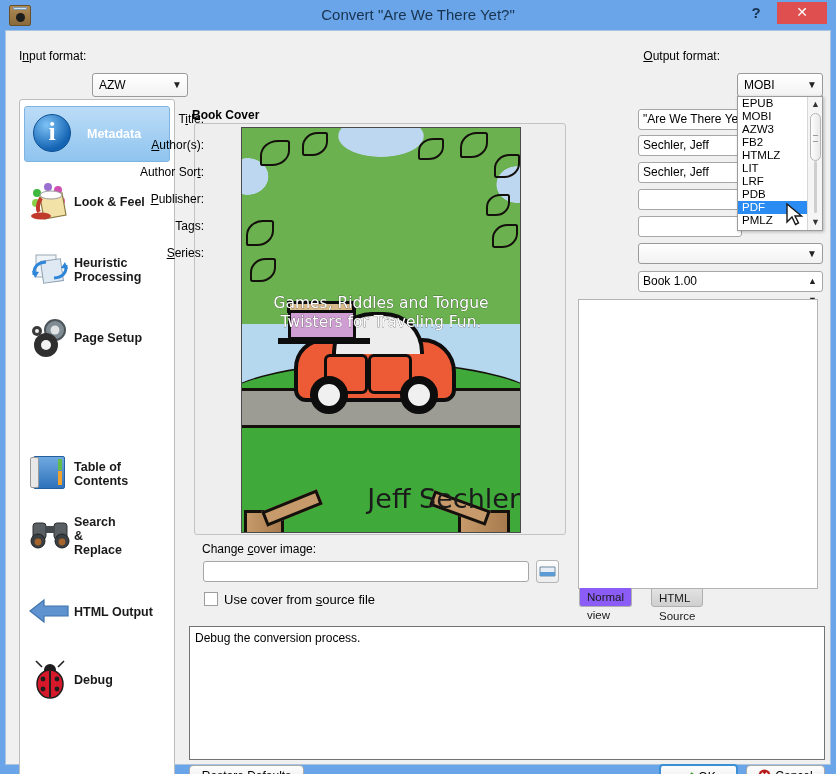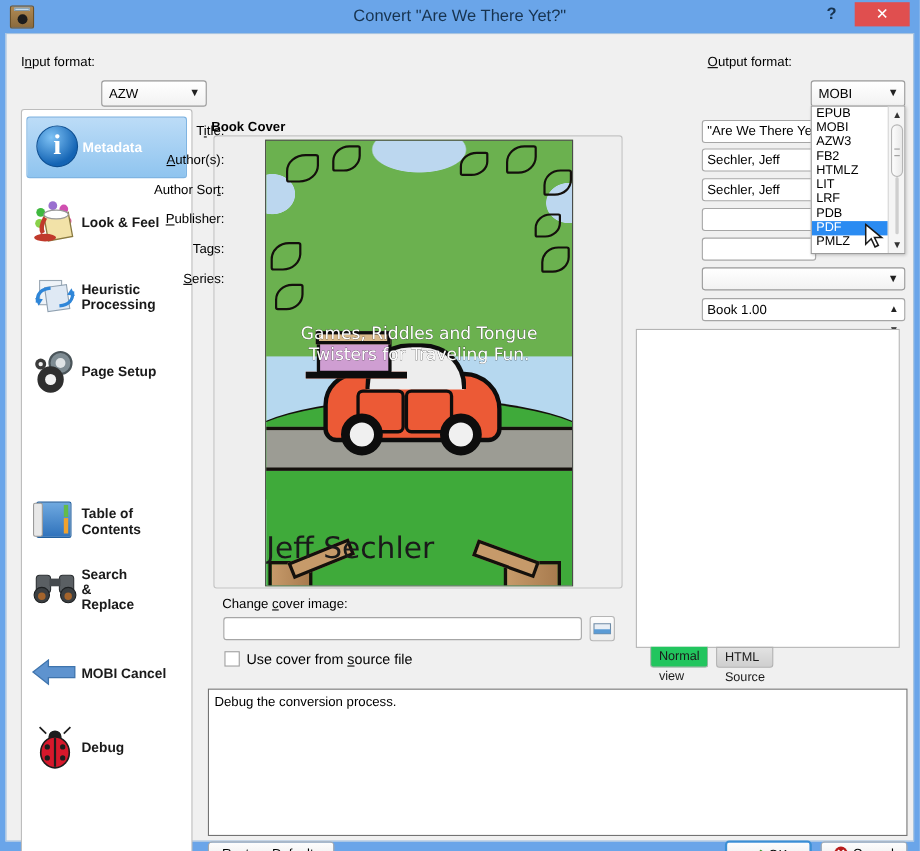--- a/index.html
+++ b/index.html
@@ -235,20 +235,21 @@
     width: 146px; height: 56px;
     display: flex;
     align-items: center;
     cursor: default;
     border-radius: 3px;
     box-sizing: border-box;
   }
   .side-item.active {
     background: linear-gradient(#bcdcf7, #8fc4ef);
     border: 1px solid #7fb4e2;
+    gap: 12px;
   }
   .side-ico {
     width: 48px;
     min-width: 48px;
     height: 46px;
     position: relative;
     margin-left: 2px;
   }
   .side-txt {
     font-size: 12.5px;
@@ -485,21 +486,21 @@
     color: #ffffff;
     line-height: 19px;
     -webkit-text-stroke: 0.4px #2a2a2a;
     paint-order: stroke fill;
     z-index: 5;
     margin-top: 44px;
   }
   .cover-author {
     position: absolute;
     left: 0; right: 0; bottom: 20px;
-    text-align: left;
+    text-align: right;
     font-family: "DejaVu Sans", sans-serif;
     font-size: 27px;
     color: #1a1a1a;
     z-index: 5;
   }
 
   
   .cc-label {
     position: absolute;
     left: 196px; top: 511px;
@@ -609,23 +610,22 @@
     padding: 0 7px;
     font-size: 11.5px;
     color: #1a1a1a;
     border: 1px solid #b0b0b0;
     border-radius: 0 0 3px 3px;
     box-sizing: border-box;
     cursor: default;
   }
   .tab.active {
     left: 0;
-    background: #22c55e;
+    background: #8b5cf6;
     border-top: none;
-    margin-left: 12px;
   }
   .tab.inactive {
     left: 72px;
     background: linear-gradient(#e2e2e2,#cfcfcf);
   }
 
   
   .debug-box {
     position: absolute;
     left: 183px; top: 595px;
@@ -806,21 +806,21 @@
 &amp;
 Replace</span>
       </div>
 
       <div class="side-item" style="top:484px">
         <span class="side-ico">
           <svg class="ico-arrow" viewBox="0 0 44 28">
             <path d="M2 14 L16 3 L16 9 L40 9 L40 19 L16 19 L16 25 Z" fill="#5e93cf" stroke="#3f74ad" stroke-width="1.2"></path>
           </svg>
         </span>
-        <span class="side-txt">MOBI Cancel</span>
+        <span class="side-txt">HTML Output</span>
       </div>
 
       <div class="side-item" style="top:552px">
         <span class="side-ico">
           <svg class="ico-bug" viewBox="0 0 36 40">
             <path d="M10 8 L4 2 M26 8 L32 2" stroke="#222" stroke-width="1.6" fill="none"></path>
             <circle cx="18" cy="11" r="6" fill="#1d1d1d"></circle>
             <ellipse cx="18" cy="25" rx="13" ry="14" fill="#d6182b" stroke="#1d1d1d" stroke-width="1.5"></ellipse>
             <rect x="17" y="12" width="2" height="26" fill="#1d1d1d"></rect>
             <circle cx="11" cy="20" r="2.4" fill="#1d1d1d"></circle>

